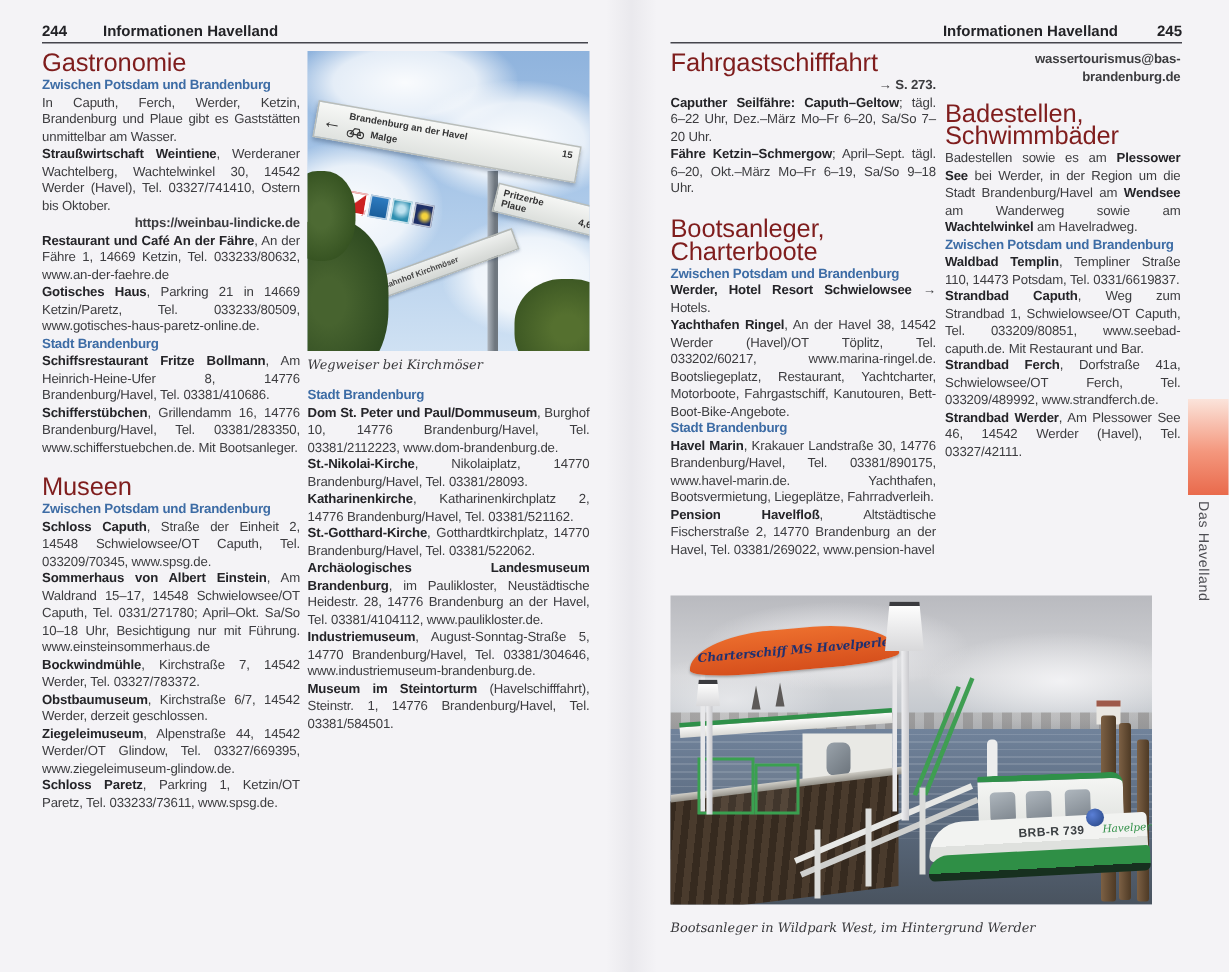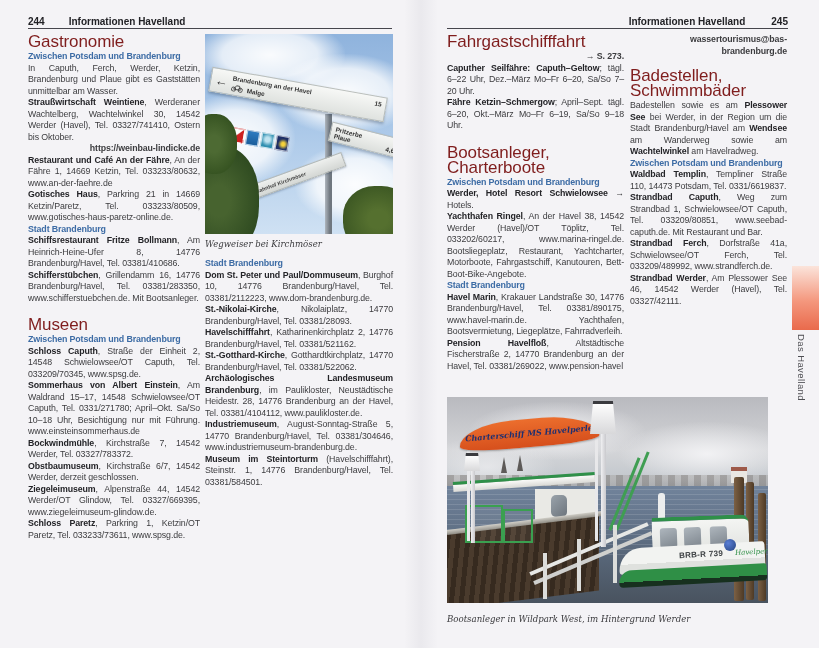--- a/index.html
+++ b/index.html
@@ -253,21 +253,21 @@
       </div>
       <div class="tree tree-l"></div>
       <div class="tree tree-l2"></div>
       <div class="tree tree-r"></div>
     </figure>
     <figcaption class="caption">Wegweiser bei Kirchmöser</figcaption>
     <div>
         <div class="bsub">Stadt Brandenburg</div>
         <p class="bent"><strong>Dom St. Peter und Paul/Dommuseum</strong>, Burghof 10, 14776 Brandenburg/Havel, Tel. 03381/2112223, www.dom-brandenburg.de.</p>
         <p class="bent"><strong>St.-Nikolai-Kirche</strong>, Nikolaiplatz, 14770 Brandenburg/Havel, Tel. 03381/28093.</p>
-        <p class="bent"><strong>Havelschifffahrt</strong>, Katharinenkirchplatz 2, 14776 Brandenburg/Havel, Tel. 03381/521162.</p>
+        <p class="bent"><strong>Katharinenkirche</strong>, Katharinenkirchplatz 2, 14776 Brandenburg/Havel, Tel. 03381/521162.</p>
         <p class="bent"><strong>St.-Gotthard-Kirche</strong>, Gotthardtkirchplatz, 14770 Brandenburg/Havel, Tel. 03381/522062.</p>
         <p class="bent"><strong>Archäologisches Landesmuseum Brandenburg</strong>, im Paulikloster, Neustädtische Heidestr. 28, 14776 Brandenburg an der Havel, Tel. 03381/4104112, www.paulikloster.de.</p>
         <p class="bent"><strong>Industriemuseum</strong>, August-Sonntag-Straße 5, 14770 Brandenburg/Havel, Tel. 03381/304646, www.industriemuseum-brandenburg.de.</p>
         <p class="bent"><strong>Museum im Steintorturm</strong> (Havelschifffahrt), Steinstr. 1, 14776 Brandenburg/Havel, Tel. 03381/584501.</p>
       </div>
   </div>
 
   <div class="col col3">
       <div class="bh1">Fahrgastschifffahrt</div>
       <p class="bent plain">→ S. 273.</p>

